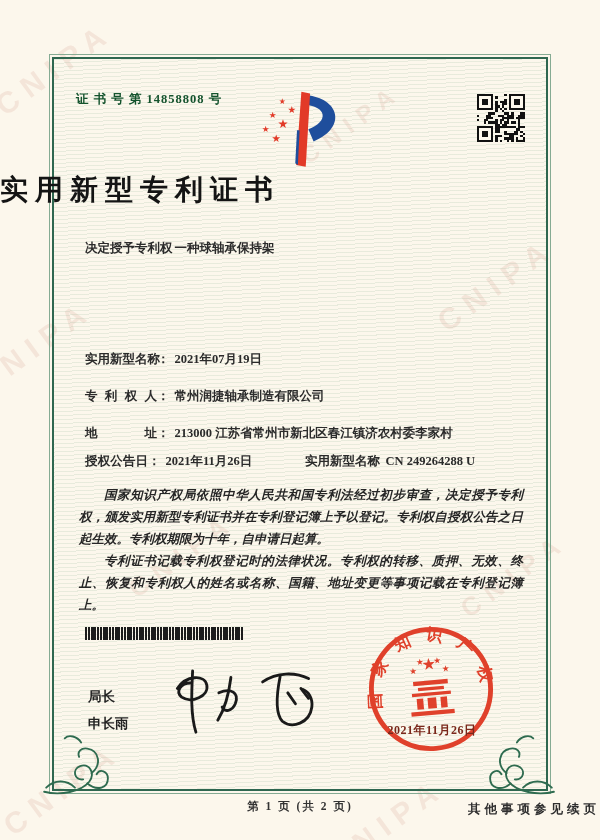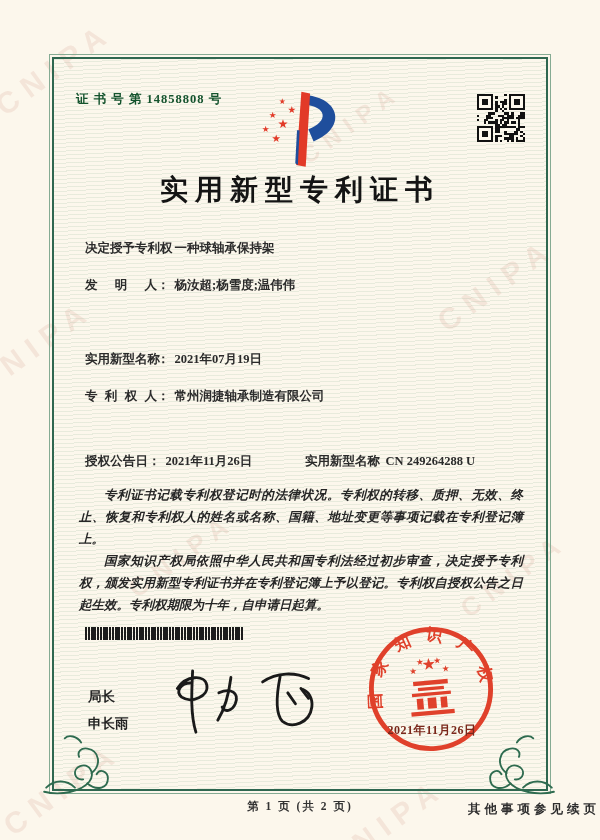--- a/index.html
+++ b/index.html
@@ -16,21 +16,21 @@
            repeating-linear-gradient(177deg, rgba(150,185,155,0.20) 0 1px, rgba(255,255,255,0) 1px 4px);}
   .flourish{position:absolute;width:72px;height:72px;}
   .flourish svg{width:100%;height:100%;}
   .flourish.bl{left:40px;top:728px;transform:scaleX(-1);}
   .flourish.br{left:486px;top:728px;}
 
   .certno{position:absolute;left:76px;top:91px;font-size:12.5px;font-weight:600;
           letter-spacing:1px;color:#14532d;}
   .logo{position:absolute;left:256px;top:90px;width:96px;height:80px;}
   .qr{position:absolute;left:477px;top:94px;width:48px;height:48px;}
-  .title{position:absolute;left:0;right:0;top:171px;text-align:center;
+  .title{position:absolute;left:0;right:0;top:171px;text-align:left;
          font-size:28px;font-weight:700;letter-spacing:7px;color:#141414;}
 
   .row{position:absolute;left:85px;font-size:12.5px;font-weight:600;color:#2b2b2b;white-space:nowrap;}
   .lbl{display:inline-block;width:72px;text-align:justify;text-align-last:justify;}
   .colon{margin-right:5px;}
   .row2col .lbl{width:63px;}
   .r1{top:240px}.r2{top:277px}.r3{top:314px}.r4{top:351px}.r5{top:388px}.r6{top:425px}
   .r7{top:453px}
   .col-right{position:absolute;left:220px;top:0;white-space:nowrap;}
 
@@ -250,41 +250,41 @@
         <rect x="2" y="30" width="10" height="10" fill="#fcf7ec"></rect>
         <rect x="4" y="32" width="6" height="6" fill="#111"></rect>
       </svg>
   </div>
 
   <div class="title">实用新型专利证书</div>
 
   <div class="row r1">
     <span class="lbl">决定授予专利权</span><span class="colon">：</span><span class="val">一种球轴承保持架</span>
   </div>
-  <div class="row r2">
-    <span class="lbl">发明人</span><span class="colon">：</span><span class="val">杨汝超;杨雪度;温伟伟</span>
-  </div>
   <div class="row r4">
     <span class="lbl">实用新型名称</span><span class="colon">：</span><span class="val">2021年07月19日</span>
   </div>
   <div class="row r5">
     <span class="lbl">专利权人</span><span class="colon">：</span><span class="val">常州润捷轴承制造有限公司</span>
+  </div>
+  <div class="row r6">
+    <span class="lbl">地址</span><span class="colon">：</span><span class="val">213000 江苏省常州市新北区春江镇济农村委李家村</span>
   </div>
   <div class="row r7 row2col">
     <span>
       <span class="lbl">授权公告日</span><span class="colon">：</span><span class="val">2021年11月26日</span>
     </span>
     <span class="col-right">
       <span class="lbl">实用新型名称</span><span class="colon">：</span><span class="val">CN 249264288 U</span>
     </span>
   </div>
 
   <div class="bodytext">
+    <p>国家知识产权局依照中华人民共和国专利法经过初步审查，决定授予专利权，颁发实用新型专利证书并在专利登记簿上予以登记。专利权自授权公告之日起生效。专利权期限为十年，自申请日起算。</p>
     <p>专利证书记载专利权登记时的法律状况。专利权的转移、质押、无效、终止、恢复和专利权人的姓名或名称、国籍、地址变更等事项记载在专利登记簿上。</p>
-    <p>国家知识产权局依照中华人民共和国专利法经过初步审查，决定授予专利权，颁发实用新型专利证书并在专利登记簿上予以登记。专利权自授权公告之日起生效。专利权期限为十年，自申请日起算。</p>
   </div>
 
   <div class="barcode"></div>
 
   <div class="signer">
     <div>局长</div>
     <div>申长雨</div>
   </div>
 
   <div class="signature">

